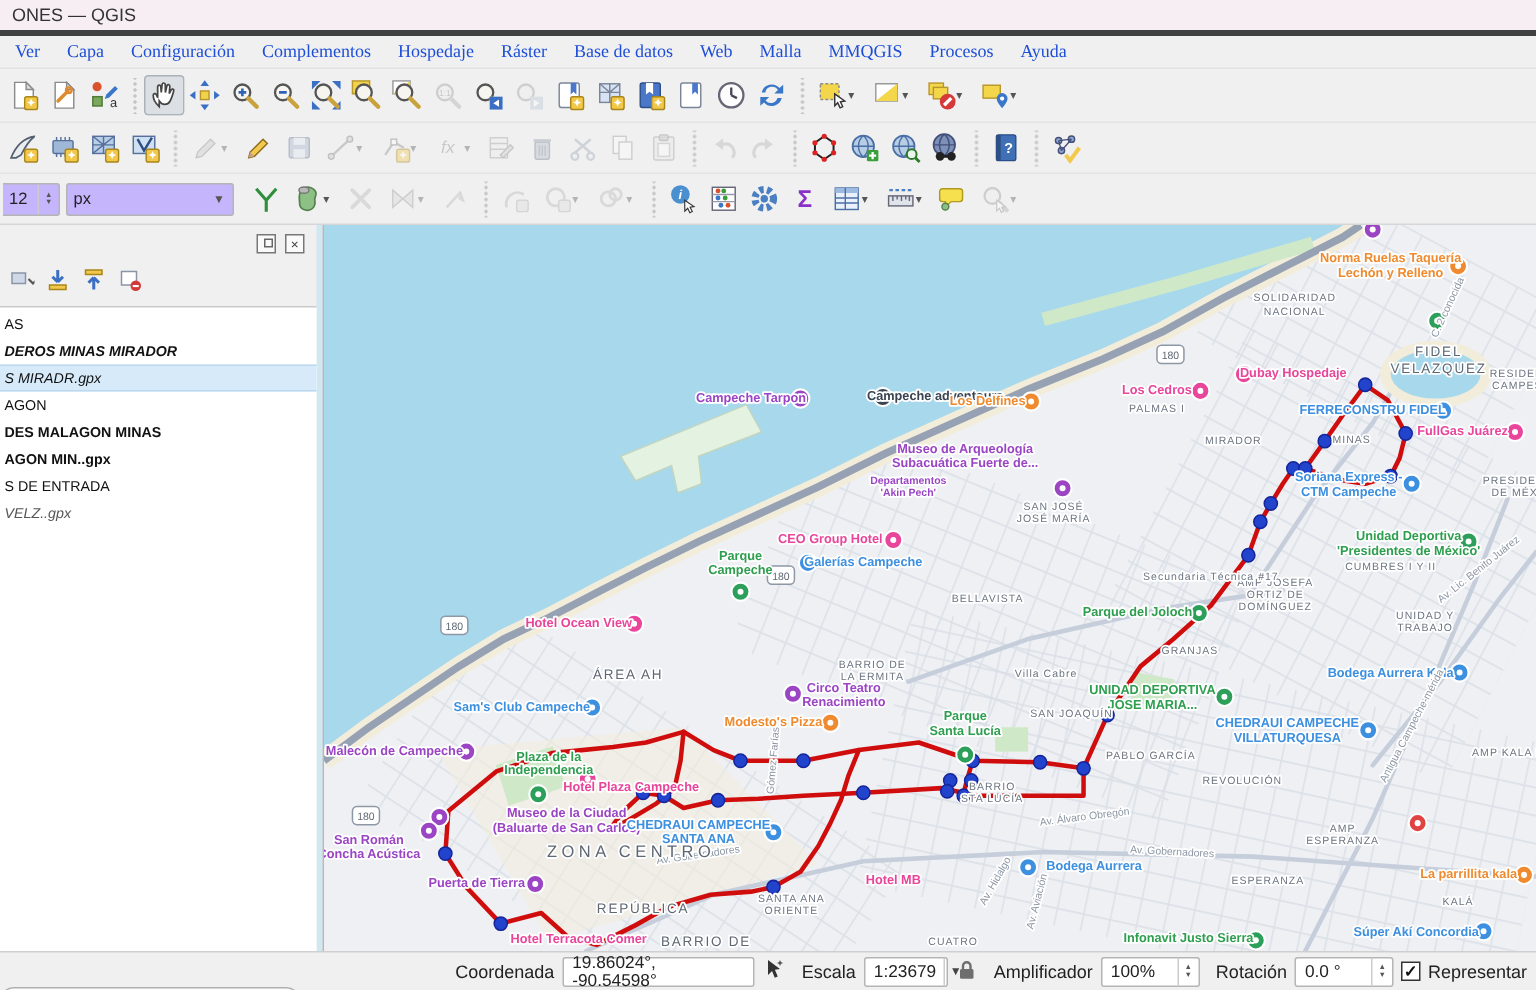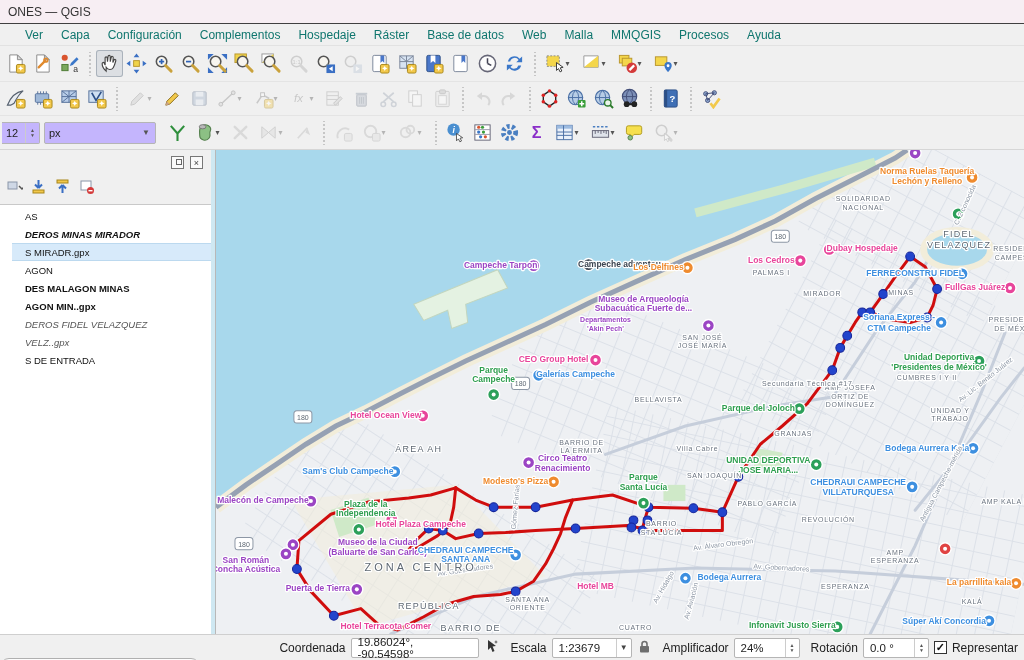--- a/index.html
+++ b/index.html
@@ -1,21 +1,21 @@
 <!DOCTYPE html>
 <html><head>
 <meta charset="utf-8">
 <style>
   * { box-sizing: border-box; margin: 0; padding: 0; }
   html,body { width:1024px; height:660px; overflow:hidden;
     font-family:"Liberation Sans", sans-serif; background:#f0f0f0; }
   #titlebar { height:24px; background:#f7eef3; display:flex; align-items:center;
-    padding-left:8px; font-size:12px; color:#333; border-bottom:1px solid #404040;}
+    padding-left:8px; font-size:12px; color:#333; border-bottom:4px solid #404040;}
   #menubar { height:22px; background:#f0f0f0; display:flex; align-items:center;
-    font-size:12px; color:#0f766e; padding-left:16px; border-bottom:1px solid #e2e2e2;}
+    font-size:12px; color:#1d4ed8; padding-left:1px; border-bottom:1px solid #e2e2e2;font-family:Liberation Serif, serif;}
   .menu-item { padding:2px 9px; border-radius:2px; cursor:default; }
   .toolbar { display:flex; align-items:center; background:#f0f0f0; padding-left:2px; }
   #tbrow1 { height:36px; border-bottom:1px solid #e4e4e4;}
   #tbrow2 { height:34px; border-bottom:1px solid #e4e4e4;}
   #tbrow3 { height:34px; border-bottom:1px solid #d6d6d6;}
   .tb { width:27px; height:27px; display:flex; align-items:center; justify-content:center;
     border-radius:3px; position:relative; }
   .tb svg { width:21px; height:21px; }
   .tb.active { background:#dcdfe3; box-shadow: inset 0 0 0 1px #aab2bb; }
   .tb.dis { opacity:.38; }
@@ -36,25 +36,25 @@
   .pctl { width:13px; height:13px; border:1px solid #777; background:#fafafa;
     display:flex; align-items:center; justify-content:center; font-size:9px; color:#444;}
   .float-inner { width:6px; height:6px; border:1px solid #666; margin-left:2px; margin-top:-2px;}
   #panel-toolbar { position:absolute; top:26px; left:0; display:flex; gap:4px;
     align-items:center; padding-left:4px; }
   .ptb { width:20px; height:20px; display:flex; align-items:center; justify-content:center;}
   .ptb svg { width:17px; height:17px; }
   #layer-list { position:absolute; top:54px; left:0; right:0; bottom:0;
     background:#fff; border-top:1px solid #c9c9c9; font-size:9.5px; color:#111;
     padding-top:2px;}
-  .layer-row { height:18px; display:flex; align-items:center; padding-left:13px;
-    white-space:nowrap; overflow:hidden;margin-left:12px; }
+  .layer-row { height:18px; display:flex; align-items:center; padding-left:3px;
+    white-space:nowrap; overflow:hidden; }
   .layer-row.sel { background:#d7eafa; border-top:1px solid #bcd9ef; border-bottom:1px solid #bcd9ef;}
   .lr-bold { font-weight:bold; }
-  .lr-italic { }
+  .lr-italic { font-style:italic; }
   .lr-bolditalic { font-weight:bold; font-style:italic; }
   .lr-italicgray { font-style:italic; color:#555; }
   #map-wrap { flex:1; position:relative; background:#eef0f3; overflow:hidden;
     border-left:1px solid #b8b8b8;}
   #map-svg { position:absolute; inset:0; width:100%; height:100%; }
   
   text { font-family:"Liberation Sans", sans-serif; }
   .ml { paint-order:stroke; stroke:#ffffff; stroke-width:2.4px; stroke-linejoin:round; }
   .ml.pu { fill:#9b45c4; font-size:8.5px; font-weight:bold;}
   .ml.pus{ fill:#9b45c4; font-size:7px; font-weight:bold;}
@@ -630,23 +630,22 @@
           </svg>
         </div>
       </div>
     <div id="layer-list">
         <div class="layer-row lr-plain">AS</div>
         <div class="layer-row lr-bolditalic">DEROS MINAS MIRADOR</div>
         <div class="layer-row lr-italic sel">S MIRADR.gpx</div>
         <div class="layer-row lr-plain">AGON</div>
         <div class="layer-row lr-bold">DES MALAGON MINAS</div>
         <div class="layer-row lr-bold">AGON MIN..gpx</div>
-        <div class="layer-row lr-italicgray">DEROS FIDEL VELAZQUEZ</div>
+        <div class="layer-row lr-plain">S DE ENTRADA</div>
         <div class="layer-row lr-italicgray">VELZ..gpx</div>
-        <div class="layer-row lr-plain">S DE ENTRADA</div>
       </div>
   </div>
   <div id="map-wrap">
     <svg id="map-svg" viewBox="0 0 809 477" preserveAspectRatio="none">
         <defs>
           <pattern id="grid" width="18" height="18" patternUnits="userSpaceOnUse">
             <path d="M0 .5H18M.5 0V18" stroke="#d9dee6" stroke-width="1.1" fill="none"></path>
           </pattern>
         </defs>
         <rect x="0" y="0" width="809" height="477" fill="#eef0f3"></rect>
@@ -979,33 +978,33 @@
   <div class="sb-field" style="width:128px;">
     <span>19.86024°, -90.54598°</span>
   </div>
   <span>
     <svg width="16" height="16" viewBox="0 0 16 16">
         <path d="M4 2l8 6-3.4.5L10.5 13l-2 .9-1.8-4.5L4 12z" fill="#333"></path>
         <path d="M12 2l.6 1.4L14 4l-1.4.6L12 6l-.6-1.4L10 4l1.4-.6z" fill="#555"></path>
       </svg>
   </span>
   <span class="sb-label">Escala</span>
-  <div class="sb-field" style="width:80px; padding-right:0;">
+  <div class="sb-field" style="width:56px; padding-right:0;">
     <span style="flex:1">1:23679</span>
     <span class="caret">▼</span>
   </div>
   <span>
     <svg width="15" height="15" viewBox="0 0 15 15">
         <rect x="3" y="7" width="9" height="6.5" rx="1" fill="#6e6e6e"></rect>
         <path d="M5 7V5a2.5 2.5 0 0 1 5 0v2" fill="none" stroke="#6e6e6e" stroke-width="1.6"></path>
       </svg>
   </span>
   <span class="sb-label">Amplificador</span>
   <div class="sb-field" style="width:66px; padding-right:0;">
-    <span style="flex:1">24%</span>
+    <span style="flex:1">100%</span>
     <span class="spin-arrows">
         <span>▲</span>
         <span>▼</span>
       </span>
   </div>
   <span class="sb-label">Rotación</span>
   <div class="sb-field" style="width:66px; padding-right:0;">
     <span style="flex:1">0.0 °</span>
     <span class="spin-arrows">
         <span>▲</span>

